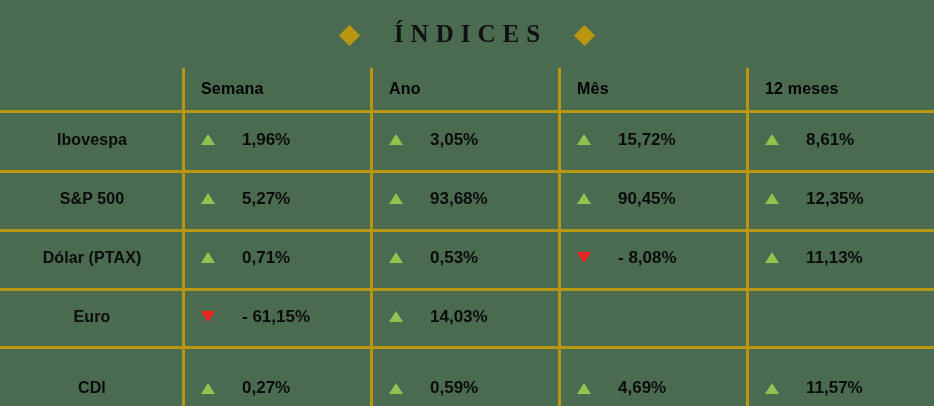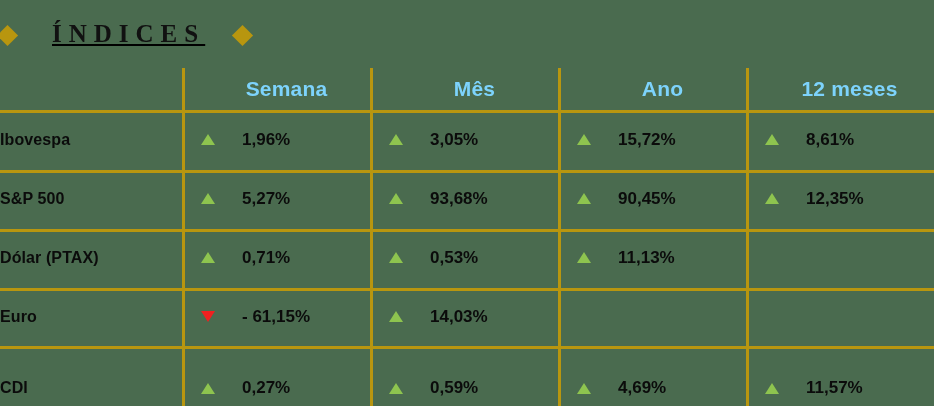--- a/index.html
+++ b/index.html
@@ -23,22 +23,22 @@
 
   
   .title-bar {
     position: absolute;
     left: 0;
     top: 0;
     width: 934px;
     height: 68px;
     display: flex;
     align-items: center;
+    justify-content: center;
     gap: 30px;
-    text-decoration: underline;
   }
   .diamond {
     width: 15px;
     height: 15px;
     background: #b8960f;
     transform: rotate(45deg);
     flex: 0 0 auto;
     margin-top: 2px;
   }
   .title-text {
@@ -84,37 +84,37 @@
   .row.data-row.last { height: 60px; margin-top: 12px; }
 
   .cell {
     box-sizing: border-box;
     display: flex;
     align-items: center;
     height: 100%;
   }
   .cell-label {
     width: 184px;
-    justify-content: flex-start;
+    justify-content: center;
   }
   .cell-val {
     width: 188px;
     justify-content: flex-start;
     padding-left: 17px;
   }
   .cell-val.wide {
     width: 186px;
   }
 
   .head-txt {
     width: 100%;
-    text-align: center;
-    font-size: 21px;
-    font-weight: bold;
-    color: #7dd3fc;
+    text-align: left;
+    font-size: 16px;
+    font-weight: bold;
+    color: #000000;
     letter-spacing: 0.2px;
   }
   .row-label {
     font-size: 16px;
     font-weight: bold;
     color: #0b0b0b;
     letter-spacing: 0.1px;
   }
 
   .tri {
@@ -166,24 +166,24 @@
   <div class="table">
 
     <div class="row header-row">
       <div class="cell cell-label">
         <span class="head-txt"></span>
       </div>
       <div class="cell cell-val">
         <span class="head-txt">Semana</span>
       </div>
       <div class="cell cell-val">
+        <span class="head-txt">Ano</span>
+      </div>
+      <div class="cell cell-val">
         <span class="head-txt">Mês</span>
-      </div>
-      <div class="cell cell-val">
-        <span class="head-txt">Ano</span>
       </div>
       <div class="cell cell-val wide">
         <span class="head-txt">12 meses</span>
       </div>
     </div>
 
     <div id="rows-host">
         <div class="row data-row">
           <div class="cell cell-label">
             <span class="row-label">Ibovespa</span>
@@ -231,20 +231,24 @@
             <span class="row-label">Dólar (PTAX)</span>
           </div>
           <div class="cell cell-val">
             <span class="tri up"></span>
             <span class="val-txt">0,71%</span>
           </div>
           <div class="cell cell-val">
             <span class="tri up"></span>
             <span class="val-txt">0,53%</span>
           </div>
+          <div class="cell cell-val">
+            <span class="tri down"></span>
+            <span class="val-txt">- 8,08%</span>
+          </div>
           <div class="cell cell-val wide">
             <span class="tri up"></span>
             <span class="val-txt">11,13%</span>
           </div>
         </div>
         <div class="row data-row">
           <div class="cell cell-label">
             <span class="row-label">Euro</span>
           </div>
           <div class="cell cell-val">

